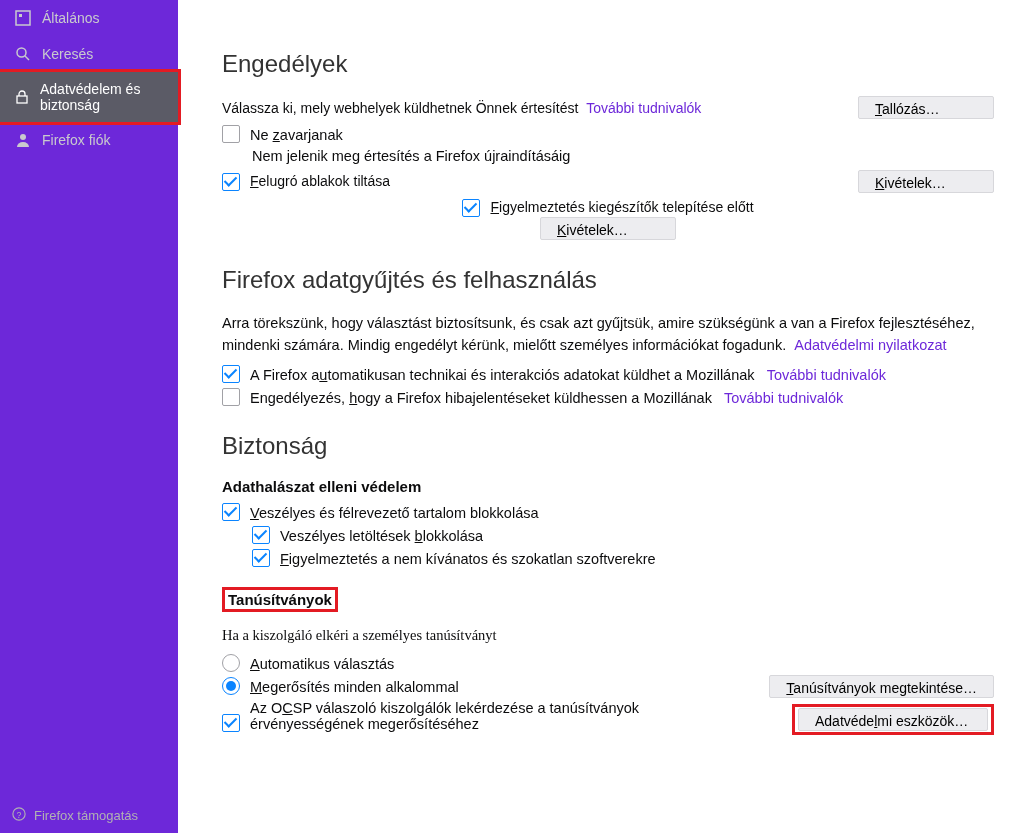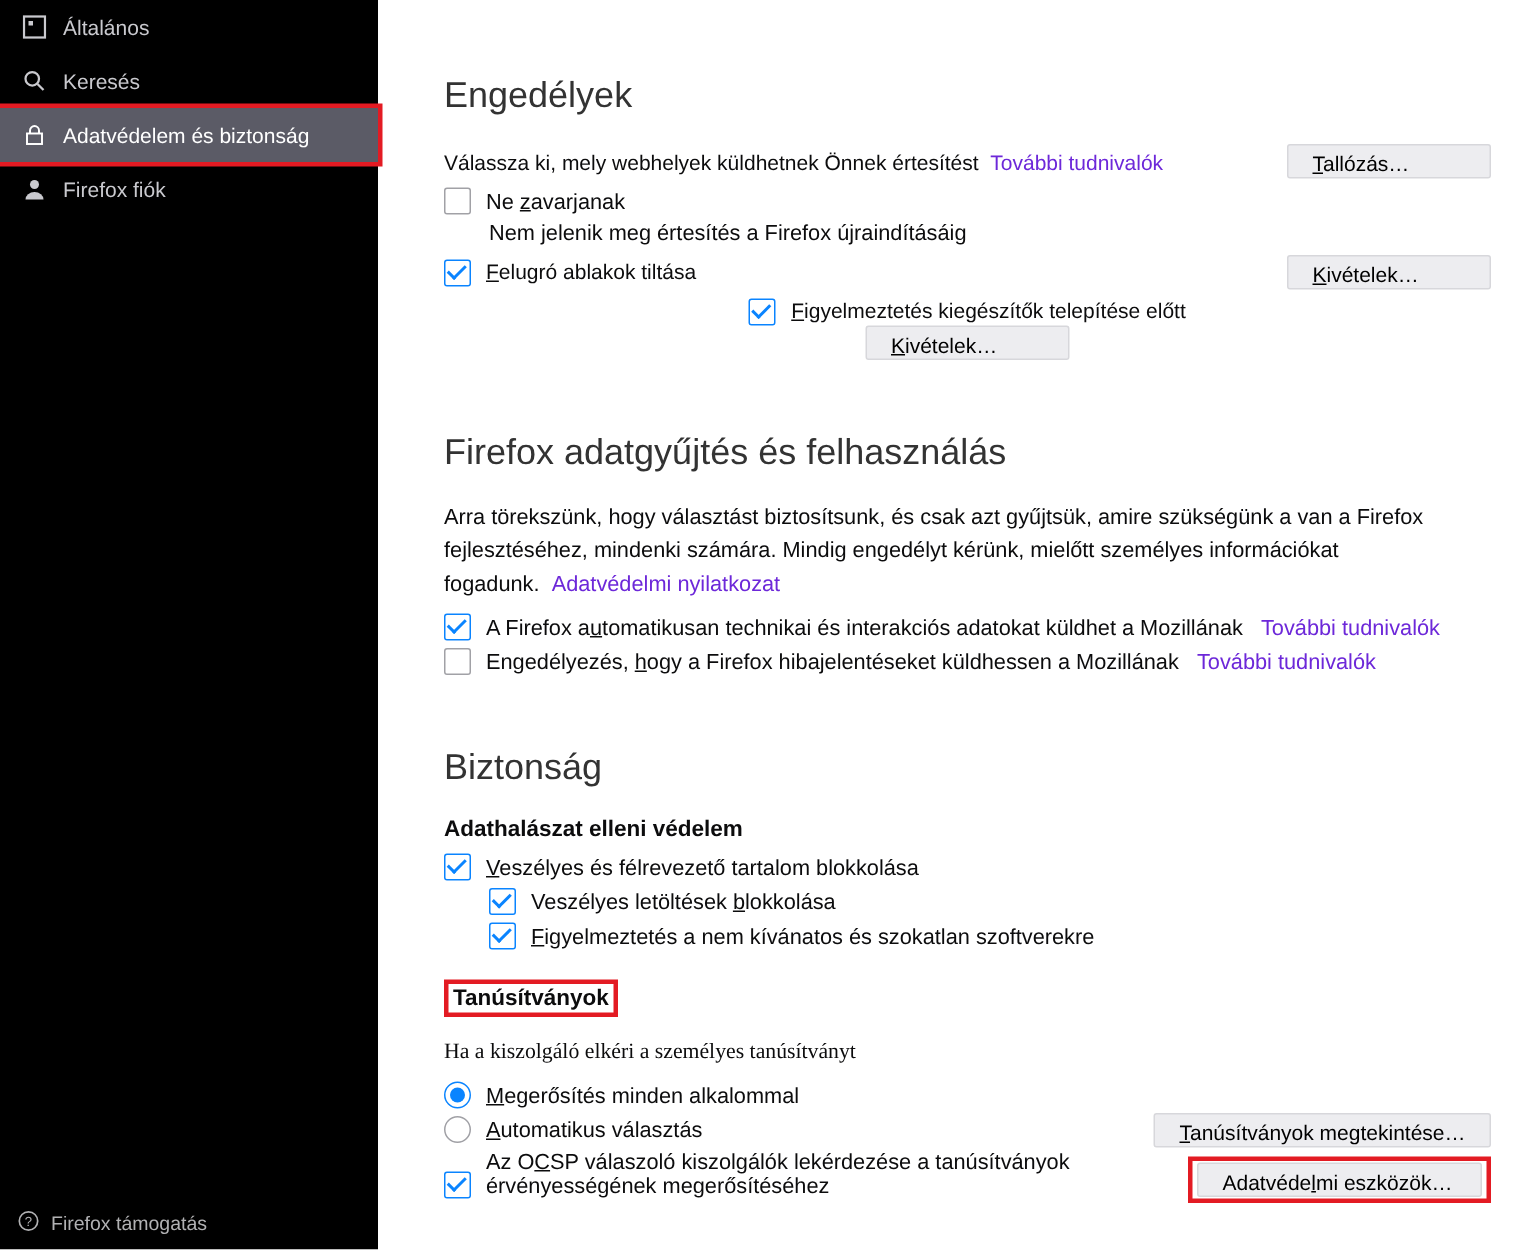--- a/index.html
+++ b/index.html
@@ -1,27 +1,27 @@
 <!DOCTYPE html>
 <html><head>
 <meta charset="utf-8">
 <style>
 * { box-sizing: border-box; margin: 0; padding: 0; }
 body { font-family: "Segoe UI", Arial, sans-serif; font-size: 14px; color: #0c0c0d; background: #fff; width: 1024px; height: 833px; overflow: hidden; display: flex; }
-.sidebar { width: 252px; background: #000000; color: #f9f9fa; display: flex; flex-direction: column; height: 100%; }
+.sidebar { width: 178px; background: #6d28d9; color: #f9f9fa; display: flex; flex-direction: column; height: 100%; }
 .sidebar-top { flex: 1; }
 .sidebar-item { display: flex; align-items: center; gap: 10px; padding: 9px 14px; cursor: pointer; color: #c9c9ce; font-size: 14px; }
 .sidebar-item .icon { width: 18px; height: 18px; display: flex; align-items: center; justify-content: center; }
 .sidebar-item.active { background: #5b5b66; color: #fff; }
 .red-box-sidebar { border: 3px solid #e31b23; margin: -3px; padding: 0 0; }
 .sidebar-footer { padding: 9px 12px; display: flex; align-items: center; gap: 8px; font-size: 13px; color: #b1b1b3; cursor: pointer; }
 
 .content { flex: 1; padding: 0 30px 0 44px; overflow-y: hidden; height: 100%; }
 
-h1.section-title { font-weight: 400; font-size: 24px; color: #333; margin-top: 48px; margin-bottom: 18px; }
+h1.section-title { font-weight: 400; font-size: 24px; color: #333; margin-top: 26px; margin-bottom: 18px; }
 h1.section-title.first { margin-top: 50px; }
 
 p.desc { font-size: 14.5px; color: #0c0c0d; line-height: 1.55; margin-bottom: 8px; }
 
 .link { color: #6d28d9; text-decoration: none; cursor: pointer; }
 
 .cbx { display: inline-block; width: 18px; height: 18px; border: 1px solid #a1a1a6; border-radius: 2px; margin-right: 10px; background: #fff; position: relative; vertical-align: middle; cursor: pointer; flex-shrink: 0; }
 .cbx.checked { border-color: #0a84ff; }
 .cbx.checked::after { content: ""; position: absolute; left: 4px; top: 0px; width: 5px; height: 10px; border: solid #0a84ff; border-width: 0 2px 2px 0; transform: rotate(45deg); }
 
@@ -170,26 +170,26 @@
   </div>
 
   <div class="subtitle" style="margin-top:20px;">
     <span class="red-box">Tanúsítványok</span>
   </div>
 
   <div class="cert-row">
     <div class="cert-left">
       <p class="desc" style="margin-top:4px;font-family:Liberation Serif, serif;">Ha a kiszolgáló elkéri a személyes tanúsítványt</p>
       <div class="option-line">
+        <span class="radio-rb"></span>
+        <span class="label"><span class="u">A</span>utomatikus választás</span>
+      </div>
+      <div class="option-line">
         <span class="radio-rb checked"></span>
         <span class="label"><span class="u">M</span>egerősítés minden alkalommal</span>
-      </div>
-      <div class="option-line">
-        <span class="radio-rb"></span>
-        <span class="label"><span class="u">A</span>utomatikus választás</span>
       </div>
       <div class="option-line" style="max-width:520px;">
         <span class="cbx checked"></span>
         <span class="label">Az O<span class="u">C</span>SP válaszoló kiszolgálók lekérdezése a tanúsítványok érvényességének megerősítéséhez</span>
       </div>
     </div>
     <div style="display:flex; flex-direction:column; gap:6px; align-items:flex-end; justify-content:flex-end; padding-bottom:2px;">
       <button class="btn" style="min-width:196px;"><span class="u">T</span>anúsítványok megtekintése…</button>
       <span class="red-box" style="display:inline-block;">
         <button class="btn" style="min-width:190px;">Adatvéde<span class="u">l</span>mi eszközök…</button>

